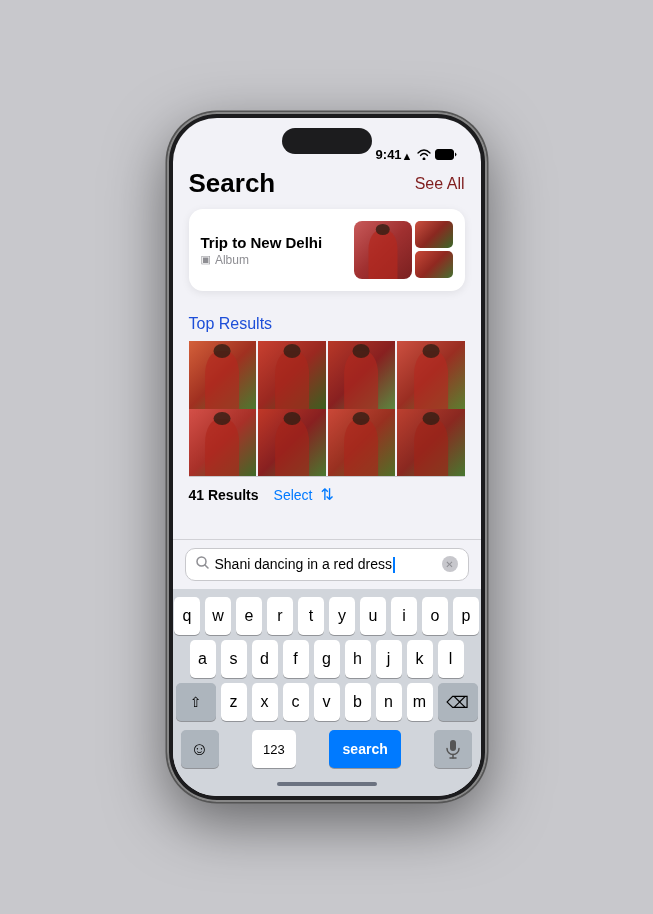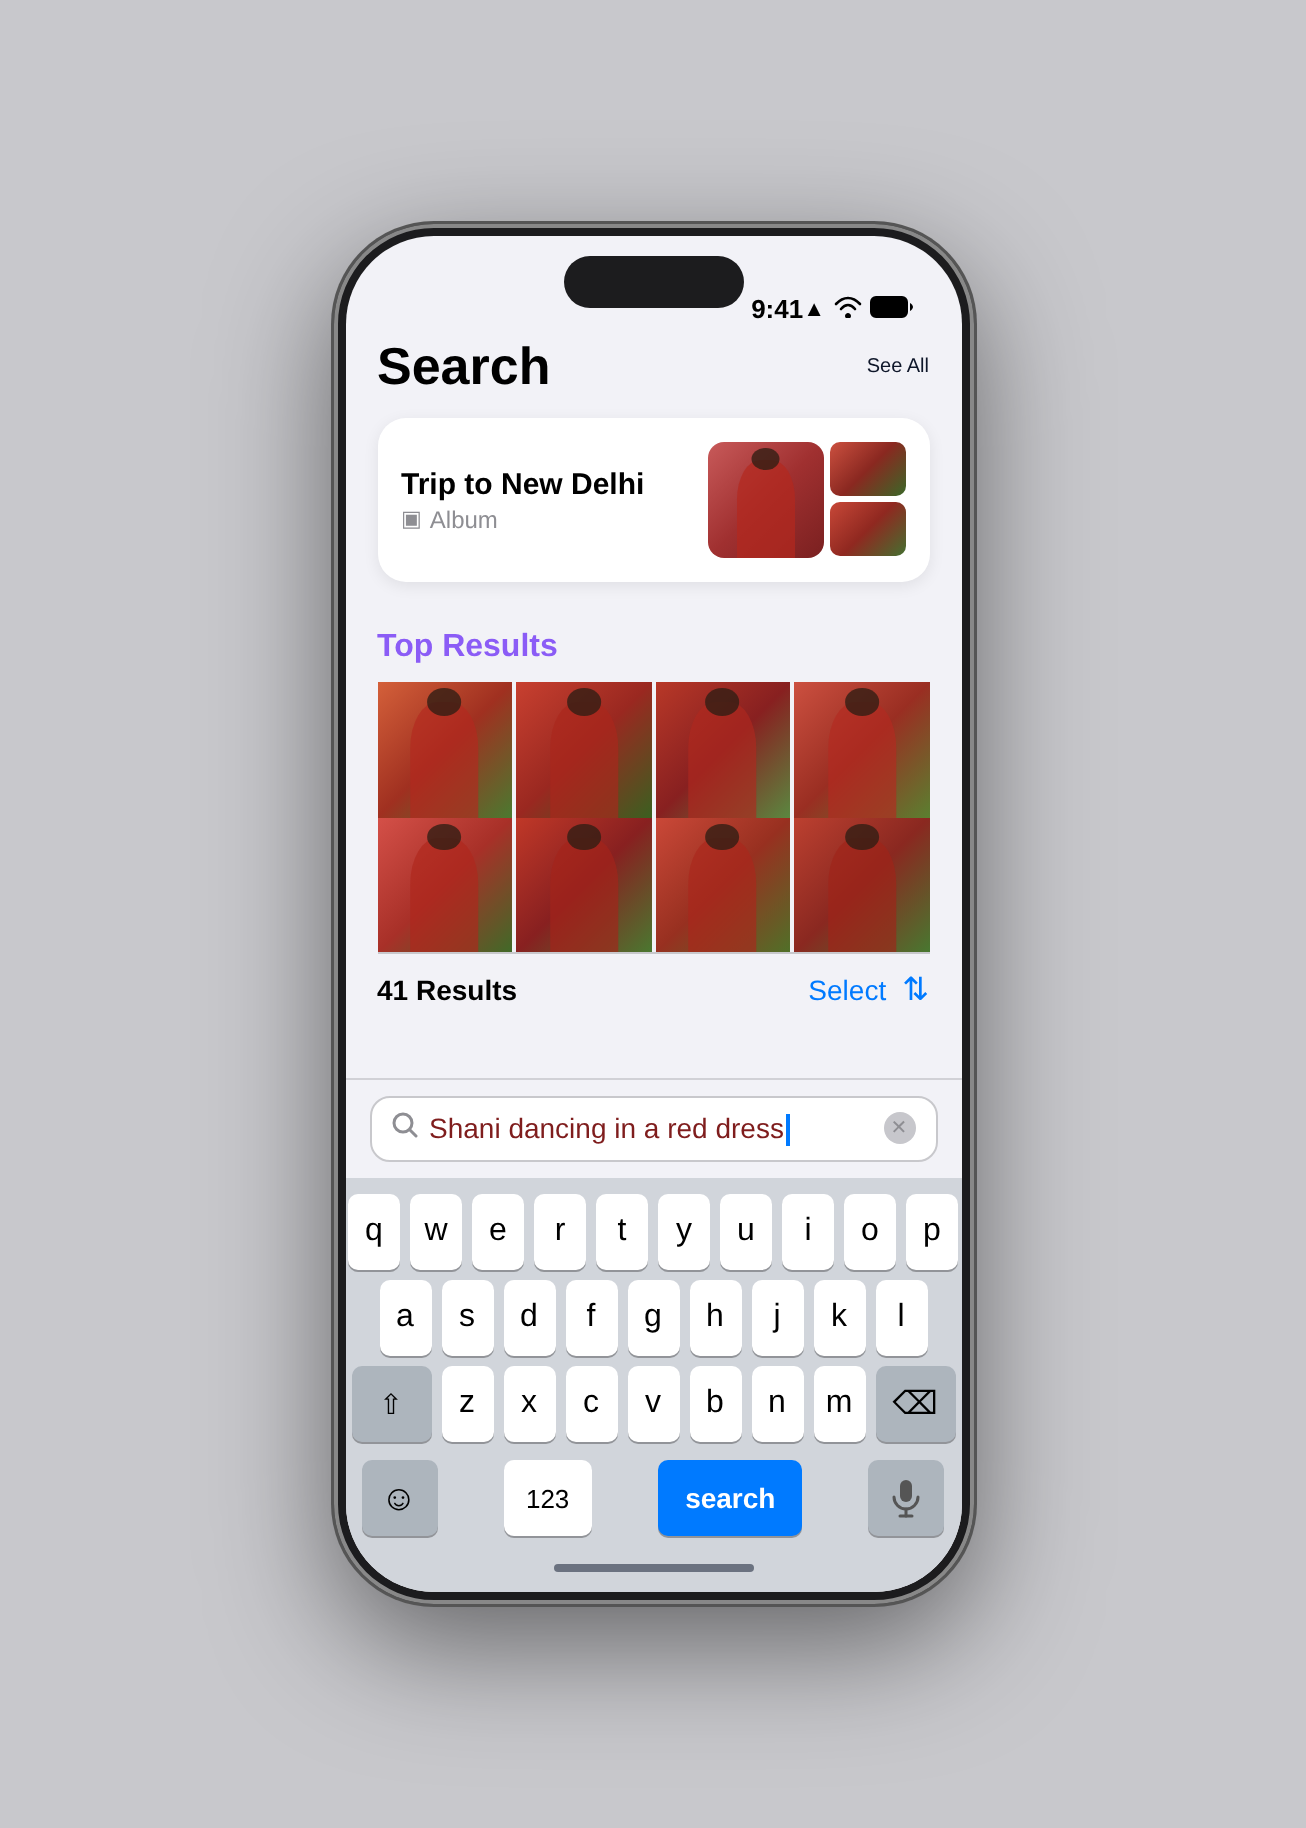--- a/index.html
+++ b/index.html
@@ -129,22 +129,22 @@
       margin-bottom: 10px;
     }
 
     .page-title {
       font-size: 26px;
       font-weight: 800;
       color: #000;
     }
 
     .see-all-link {
-      color: #0f172a;
-      font-size: 10px;
+      color: #7f1d1d;
+      font-size: 16px;
       font-weight: 500;
       cursor: pointer;
     }
 
     
     .album-card {
       background: white;
       border-radius: 14px;
       padding: 12px;
       display: flex;
@@ -182,22 +182,22 @@
       width: 38px;
       height: 27px;
       border-radius: 5px;
       background: linear-gradient(135deg, #b84040 0%, #8a2828 100%);
       overflow: hidden;
     }
 
     
     .section-title {
       font-size: 16px;
-      font-weight: 700;
-      color: #8b5cf6;
+      font-weight: 400;
+      color: #1d4ed8;
       margin-bottom: 8px;
       margin-top: 24px;
     }
 
     .photo-grid {
       display: grid;
       grid-template-columns: repeat(4, 1fr);
       gap: 2px;
       margin-bottom: 0;
     }
@@ -238,21 +238,20 @@
       width: 25%;
       height: 20%;
       background: rgba(50, 30, 20, 0.8);
       border-radius: 50%;
     }
 
     
     .results-bar {
       display: flex;
       align-items: center;
-      justify-content: space-between;
       padding: 8px 0;
       border-top: 0.5px solid #c8c8cc;
     }
 
     .results-count { font-size: 14px; font-weight: 600; color: #000; }
     .results-actions { display: flex; align-items: center; gap: 8px; margin-left: 15px; }
     .select-btn { color: #007aff; font-size: 14px; font-weight: 500; cursor: pointer; }
     .sort-icon { color: #007aff; font-size: 16px; cursor: pointer; }
 
     
@@ -274,21 +273,21 @@
       background: white;
       border-radius: 10px;
       padding: 7px 10px;
       display: flex;
       align-items: center;
       gap: 6px;
       border: 1px solid #c8c8cc;
     }
 
     .search-icon-inner { color: #8e8e93; font-size: 13px; }
-    .search-text { font-size: 14px; color: #7f1d1d; flex: 1; }
+    .search-text { font-size: 14px; color: #000000; flex: 1; }
     .search-cursor { display: inline-block; width: 2px; height: 16px; background: #007aff; animation: blink 1s infinite; vertical-align: middle; margin-left: 1px; }
     @keyframes blink { 0%,50% { opacity: 1; } 51%,100% { opacity: 0; } }
     .search-clear { color: #8e8e93; font-size: 14px; cursor: pointer; background: #c7c7cc; border-radius: 50%; width: 16px; height: 16px; display: flex; align-items: center; justify-content: center; font-size: 10px; }
 
     
     .keyboard {
       background: #d1d5db;
       padding: 8px 4px 4px;
     }
 

